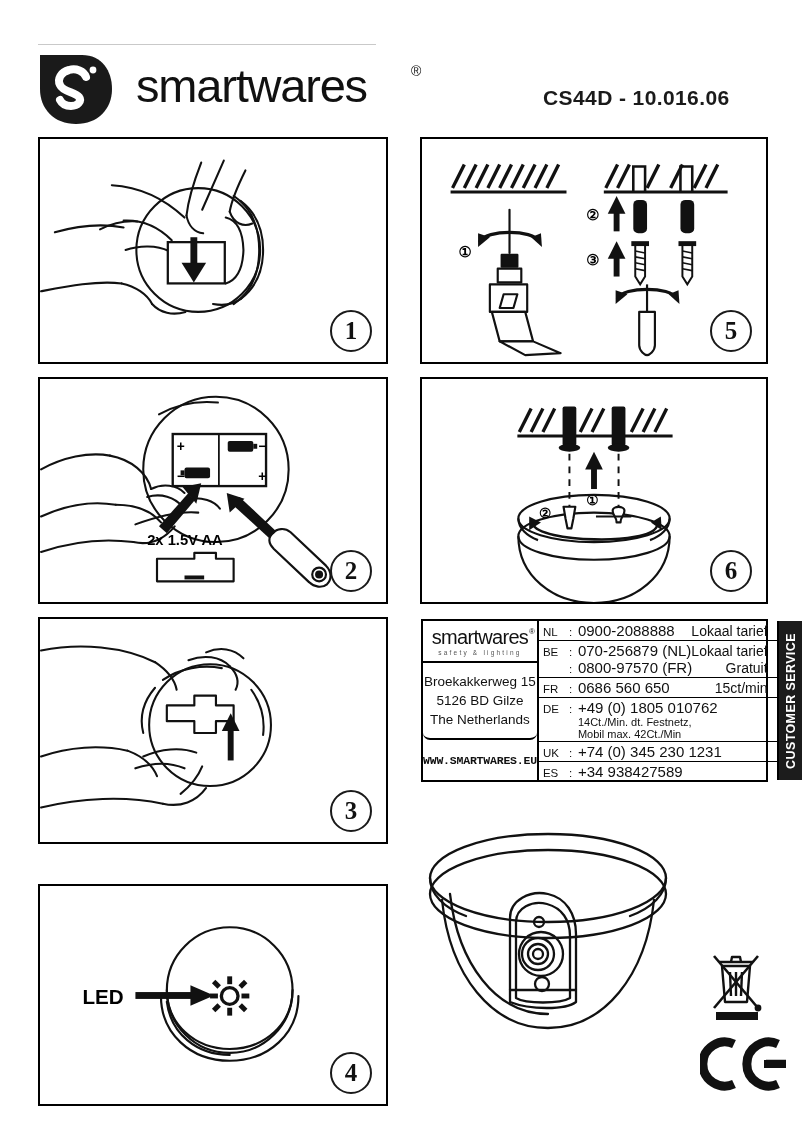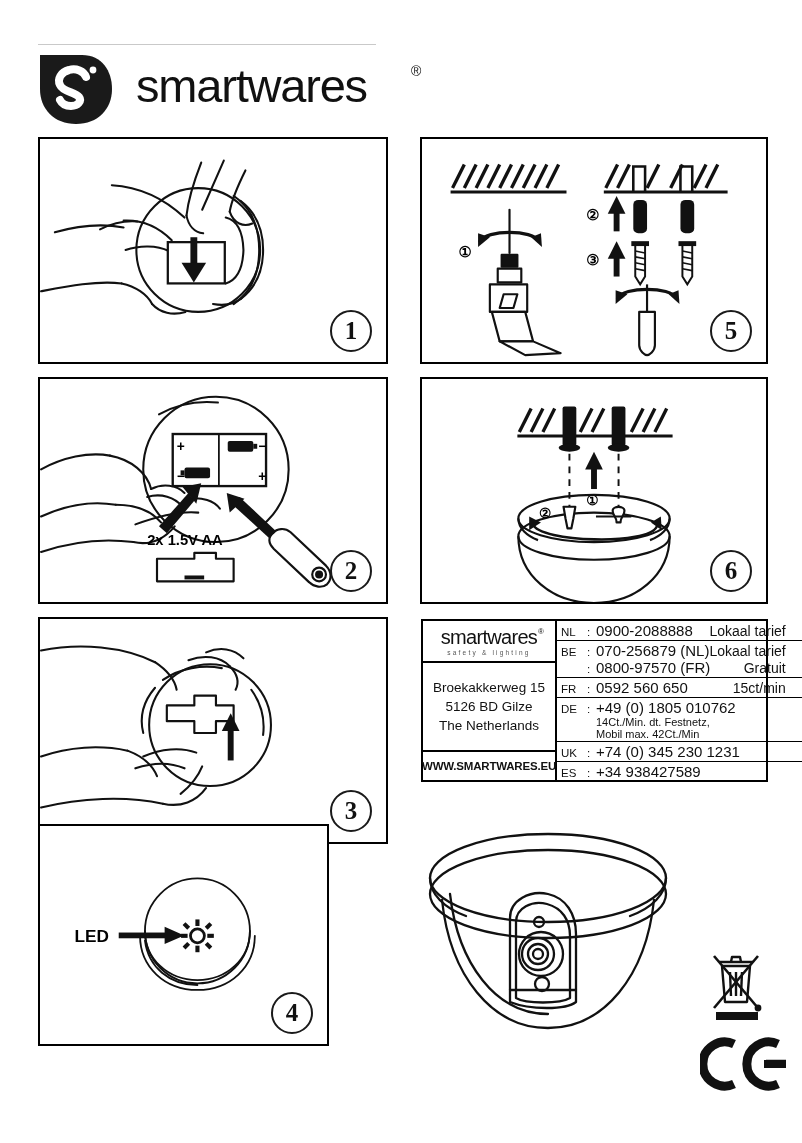--- a/index.html
+++ b/index.html
@@ -150,51 +150,53 @@
   }
   .cl-address {
     flex: 1;
     border-bottom: 2px solid #000;
     display: flex;
     flex-direction: column;
     align-items: center;
     justify-content: center;
     box-sizing: border-box;
     padding: 2px 0;
+    border-radius: 7px;
   }
   .cl-address div {
     font-size: 13.5px;
     line-height: 1.42;
     color: #111;
     white-space: nowrap;
   }
   .cl-web {
-    height: 28px;
+    height: 40px;
     display: flex;
     align-items: center;
     justify-content: center;
     font-size: 11.5px;
     font-weight: bold;
     letter-spacing: -0.2px;
     color: #111;
     box-sizing: border-box;
+    font-family: Liberation Mono, monospace;
   }
 
   .contact-mid {
     flex: 1;
     display: flex;
     flex-direction: column;
     box-sizing: border-box;
   }
   .c-row {
     display: flex;
     align-items: flex-start;
     border-bottom: 1.5px solid #000;
     box-sizing: border-box;
-    padding: 1px 12px 1px 4px;
+    padding: 1px 4px 1px 4px;
     flex-direction: column;
     justify-content: center;
   }
   .c-row:last-child { border-bottom: none; }
   .c-line {
     display: flex;
     width: 100%;
     align-items: baseline;
   }
   .c-cc {
@@ -269,20 +271,21 @@
     <div class="header-rule"></div>
 
     <svg class="logo-mark" viewBox="0 0 76 76">
       <path d="M2 4 L44 4 C64 4 74 20 74 38 C74 58 60 73 38 73 C16 73 2 58 2 38 Z" fill="#1a1a1a"></path>
       <path d="M48 26 C46 20 38 17 31 19 C23 21 19 28 22 34 C25 41 37 41 41 46 C44 50 40 55 33 55 C28 55 24 53 22 49" fill="none" stroke="#ffffff" stroke-width="8" stroke-linecap="round"></path>
       <circle cx="55" cy="19" r="3.4" fill="#ffffff"></circle>
     </svg>
 
     <div class="brand-word">smartwares</div>
     <div class="brand-reg">®</div>
+    <div class="product-code">CS44D - 10.016.06</div>
   </div>
 
   <div class="panel" style="left:38px; top:137px; width:350px; height:227px;">
     <svg class="panel-art" viewBox="0 0 350 227">
       <g fill="none" stroke="#111" stroke-width="2.1" stroke-linecap="round" stroke-linejoin="round">
 
         <ellipse cx="160" cy="113" rx="63" ry="63"></ellipse>
         <path d="M196 58 C214 70 222 90 222 113 C222 136 214 156 196 168"></path>
         <path d="M203 63 C219 75 226 92 226 113 C226 134 219 151 203 163"></path>
         <path d="M188 80 Q205 84 206 113 Q205 142 188 147"></path>
@@ -398,21 +401,21 @@
       <path d="M128 88 L156 88 L156 78 L178 78 L178 88 L196 88 L196 104 L178 104 L178 116 L156 116 L156 104 L128 104 Z" fill="#ffffff" stroke="#111" stroke-width="2.2" stroke-linejoin="round"></path>
 
       <g fill="#111">
         <rect x="190" y="108" width="6" height="36"></rect>
         <polygon points="184,114 202,114 193,96"></polygon>
       </g>
     </svg>
     <div class="step-badge">3</div>
   </div>
 
-  <div class="panel" style="left:38px; top:824px; width:291px; height:222px;">
+  <div class="panel" style="left:38px; top:884px; width:350px; height:222px;">
     <svg class="panel-art" viewBox="0 0 350 222">
       <g fill="none" stroke="#111" stroke-width="2.2" stroke-linecap="round" stroke-linejoin="round">
 
         <circle cx="192" cy="106" r="64"></circle>
         <path d="M128 106 C128 140 156 166 192 166 C228 166 256 140 256 106"></path>
         <path d="M122 112 C122 150 152 178 192 178 C232 178 262 150 262 112"></path>
         <path d="M128 118 C132 150 158 172 192 172"></path>
       </g>
 
       <g fill="#111">
@@ -634,21 +637,21 @@
           <span class="c-cc"></span>
           <span class="c-colon">:</span>
           <span class="c-num">0800-97570  (FR)</span>
           <span class="c-note">Gratuit</span>
         </div>
       </div>
       <div class="c-row">
         <div class="c-line">
           <span class="c-cc">FR</span>
           <span class="c-colon">:</span>
-          <span class="c-num">0592 560 650</span>
+          <span class="c-num">0686 560 650</span>
           <span class="c-note">15ct/min</span>
         </div>
       </div>
       <div class="c-row">
         <div class="c-line">
           <span class="c-cc">DE</span>
           <span class="c-colon">:</span>
           <span class="c-num">+49 (0) 1805 010762</span>
         </div>
         <div class="c-sub">14Ct./Min. dt. Festnetz,</div>

